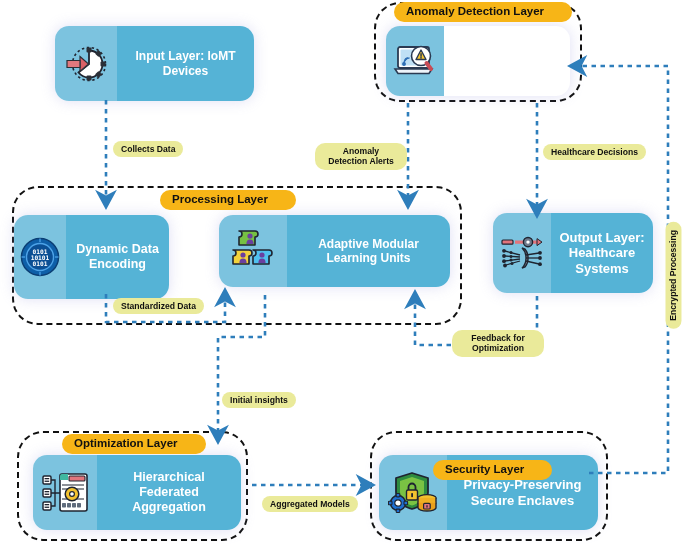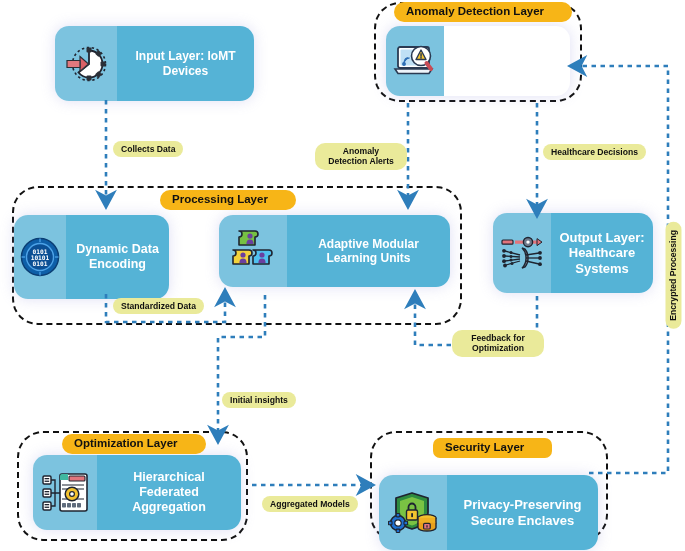--- a/index.html
+++ b/index.html
@@ -73,21 +73,21 @@
 
   <div class="layer-box" style="left:12px;top:186px;width:450px;height:139px;"></div>
 
   <div class="layer-box" style="left:17px;top:431px;width:231px;height:110px;"></div>
 
   <div class="layer-box" style="left:370px;top:431px;width:238px;height:110px;"></div>
 
   <div class="layer-title" style="left:394px;top:2px;">Anomaly Detection Layer</div>
   <div class="layer-title" style="left:160px;top:190px;">Processing Layer</div>
   <div class="layer-title" style="left:62px;top:434px;">Optimization Layer</div>
-  <div class="layer-title" style="left:433px;top:438px;border-radius:7px;">Security Layer</div>
+  <div class="layer-title" style="left:433px;top:460px;">Security Layer</div>
 
   <div class="node" style="left:55px;top:26px;width:199px;height:75px;">
     <div class="icon-pane" style="width:62px;">
       <svg class="icon-svg" width="44" height="40" viewBox="0 0 44 40">
         <g stroke="#1f2430" stroke-width="1.6" fill="none">
           <circle cx="25" cy="20" r="16.5" stroke-dasharray="2.4,2.6"></circle>
         </g>
         <path d="M25,6.5 a13.5,13.5 0 1,1 0,27 a13.5,13.5 0 0,1 -10.5,-5 l10.5,-8.5 z" fill="#ffffff" stroke="#1f2430" stroke-width="1.8"></path>
         <g fill="#2b3038">
           <rect x="22.5" y="3.5" width="5" height="5" rx="1"></rect>
@@ -241,21 +241,21 @@
           <rect x="21" y="31" width="4" height="4.5" rx="0.7"></rect>
             <rect x="26" y="31" width="4" height="4.5" rx="0.7"></rect>
           <rect x="31" y="31" width="4" height="4.5" rx="0.7"></rect>
             <rect x="36" y="31" width="4" height="4.5" rx="0.7"></rect>
         </g>
       </svg>
     </div>
     <div class="text-pane" style="font-size:12.5px;">Hierarchical Federated Aggregation</div>
   </div>
 
-  <div class="node" style="left:379px;top:455px;width:219px;height:75px;margin-top:20px;">
+  <div class="node" style="left:379px;top:455px;width:219px;height:75px;">
     <div class="icon-pane" style="width:68px;">
       <svg class="icon-svg" width="50" height="44" viewBox="0 0 50 44">
         <path d="M24,2 L40,7 V21 C40,30 33,35.5 24,38 C15,35.5 8,30 8,21 V7 Z" fill="#2E8B3F" stroke="#1f2430" stroke-width="1.8" stroke-linejoin="round"></path>
         <path d="M24,6 L36,10 V21 C36,28 30.5,32.5 24,34.6 C17.5,32.5 12,28 12,21 V10 Z" fill="#7AC243"></path>
         <rect x="18.5" y="19" width="11" height="10" rx="1.6" fill="#F3C22F" stroke="#1f2430" stroke-width="1.4"></rect>
         <path d="M20.5,19 v-3 a3.5,3.5 0 0,1 7,0 v3" fill="none" stroke="#1f2430" stroke-width="1.8"></path>
         <rect x="23.2" y="22" width="1.8" height="4.2" rx="0.8" fill="#1f2430"></rect>
         <g transform="translate(0,4)">
           <circle cx="10" cy="28" r="7.5" fill="#1F6FD0" stroke="#1f2430" stroke-width="1.6"></circle>
           <circle cx="10" cy="28" r="3.2" fill="#ffffff" stroke="#1f2430" stroke-width="1.2"></circle>

